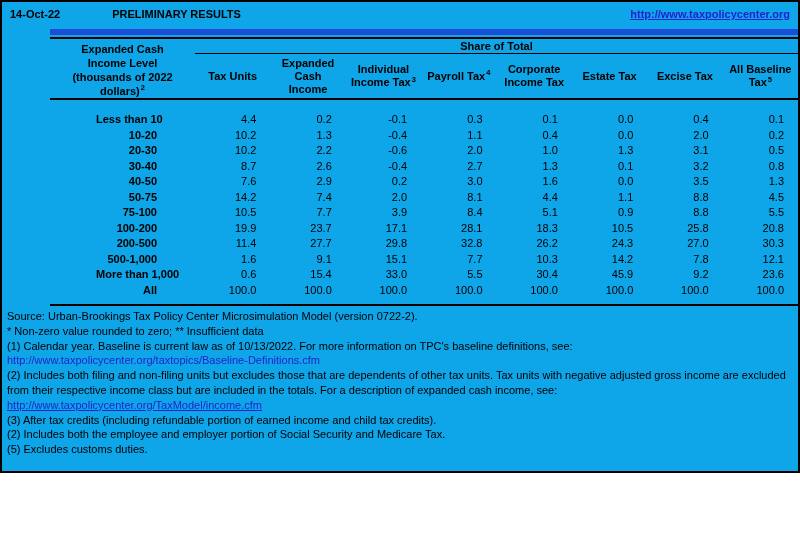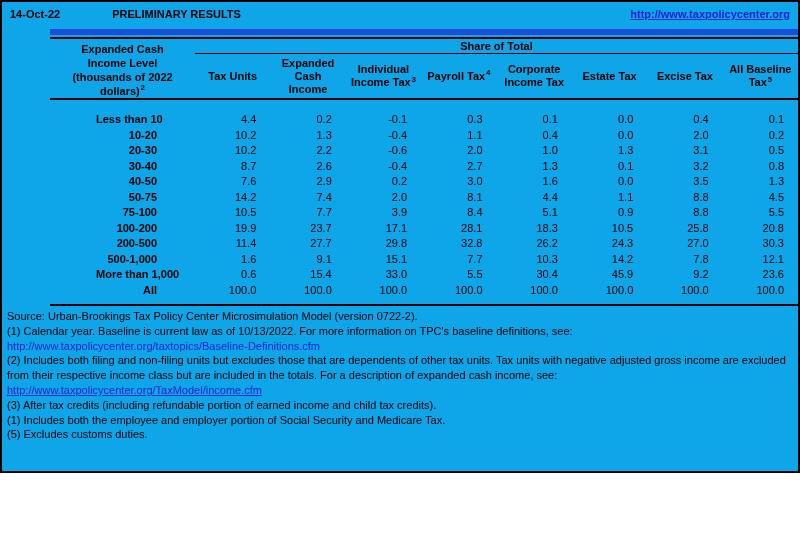--- a/index.html
+++ b/index.html
@@ -232,22 +232,23 @@
             <td>100.0</td>
             <td>100.0</td>
             <td>100.0</td>
           </tr>
         </tbody>
     </table>
   </div>
 
   <div class="footnotes">
       <div>Source: Urban-Brookings Tax Policy Center Microsimulation Model (version 0722-2).</div>
+      <div>* Non-zero value rounded to zero; ** Insufficient data</div>
       <div>(1) Calendar year. Baseline is current law as of 10/13/2022. For more information on TPC's baseline definitions, see:</div>
       <div><a href="#">http://www.taxpolicycenter.org/taxtopics/Baseline-Definitions.cfm</a></div>
       <div>(2) Includes both filing and non-filing units but excludes those that are dependents of other tax units. Tax units with negative adjusted gross income are excluded from their respective income class but are included in the totals. For a description of expanded cash income, see:</div>
       <div><a href="#" class="u">http://www.taxpolicycenter.org/TaxModel/income.cfm</a></div>
       <div>(3) After tax credits (including refundable portion of earned income and child tax credits).</div>
-      <div>(1) Includes both the employee and employer portion of Social Security and Medicare Tax.</div>
+      <div>(2) Includes both the employee and employer portion of Social Security and Medicare Tax.</div>
       <div>(5) Excludes customs duties.</div>
     </div>
 
 </div>
 
 </body></html>

